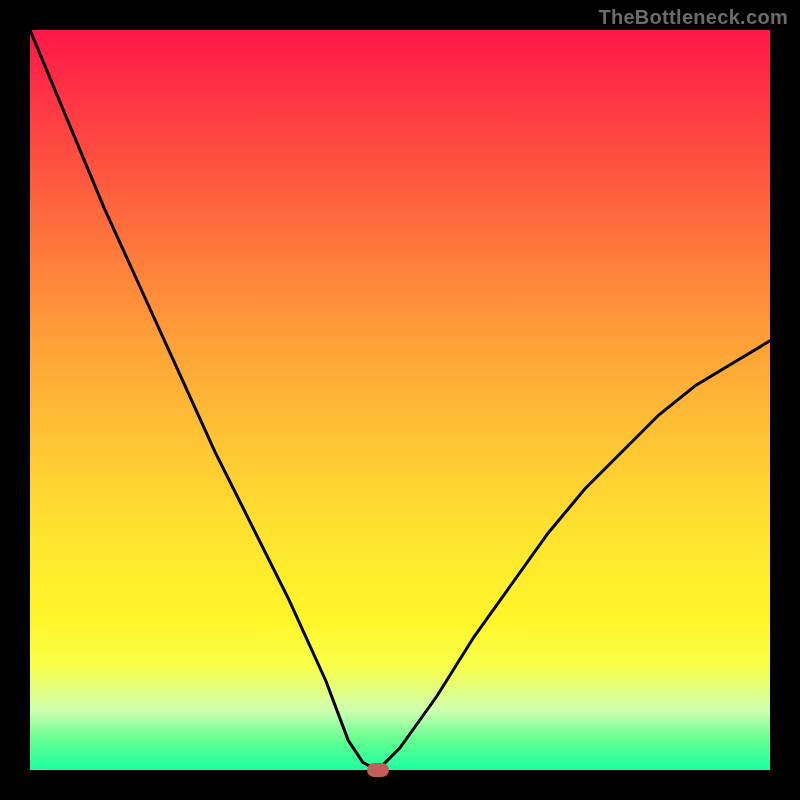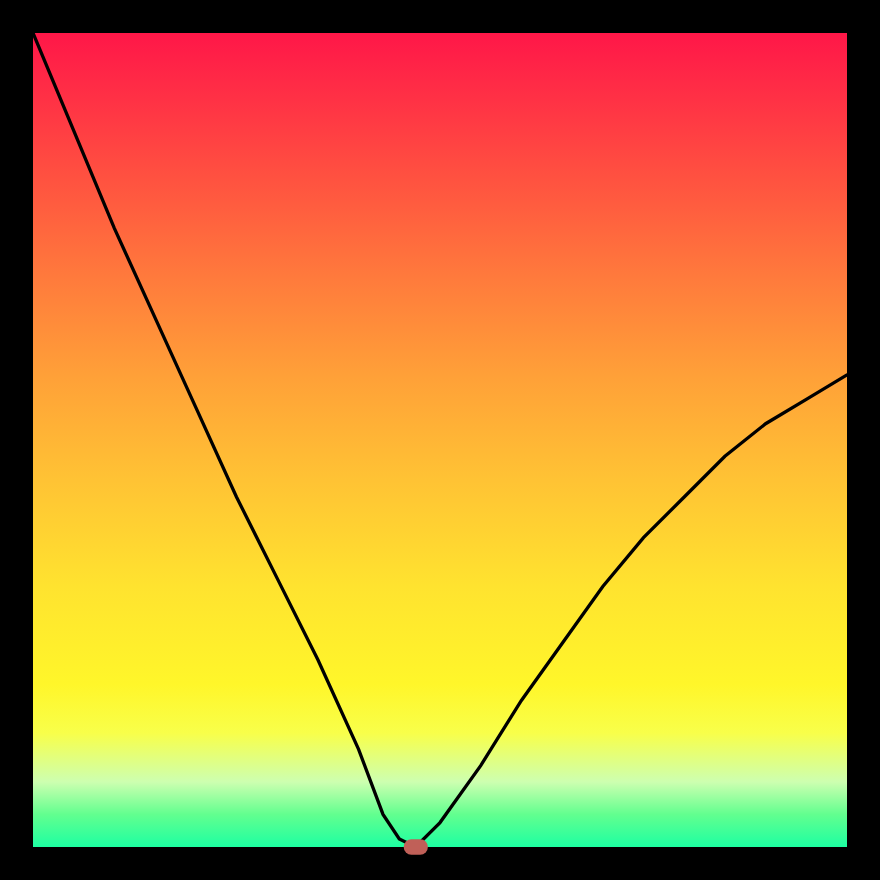--- a/index.html
+++ b/index.html
@@ -62,20 +62,21 @@
     height: 14px;
     border-radius: 7px;
     background: #c06058;
     transform: translate(-50%, -50%);
   }
 </style>
 </head>
 <body>
 <div class="outer">
 
+  <div class="watermark">TheBottleneck.com</div>
 
   <div class="plot-area">
     <svg viewBox="0 0 740 740" preserveAspectRatio="none">
       <path id="curve-path" d="M0.00 0.00 L37.00 88.80 L74.00 177.60 L111.00 259.00 L148.00 340.40 L185.00 421.80 L222.00 495.80 L259.00 569.80 L296.00 651.20 L318.20 710.40 L333.00 732.60 L347.80 740.00 L370.00 717.80 L407.00 666.00 L444.00 606.80 L481.00 555.00 L518.00 503.20 L555.00 458.80 L592.00 421.80 L629.00 384.80 L666.00 355.20 L703.00 333.00 L740.00 310.80" fill="none" stroke="#000" stroke-width="3" stroke-linecap="round"></path>
     </svg>
     <div class="marker" id="min-marker" style="left: 347.8px; top: 740px; background: rgb(192, 96, 88);"></div>
   </div>
 
 </div>
 

